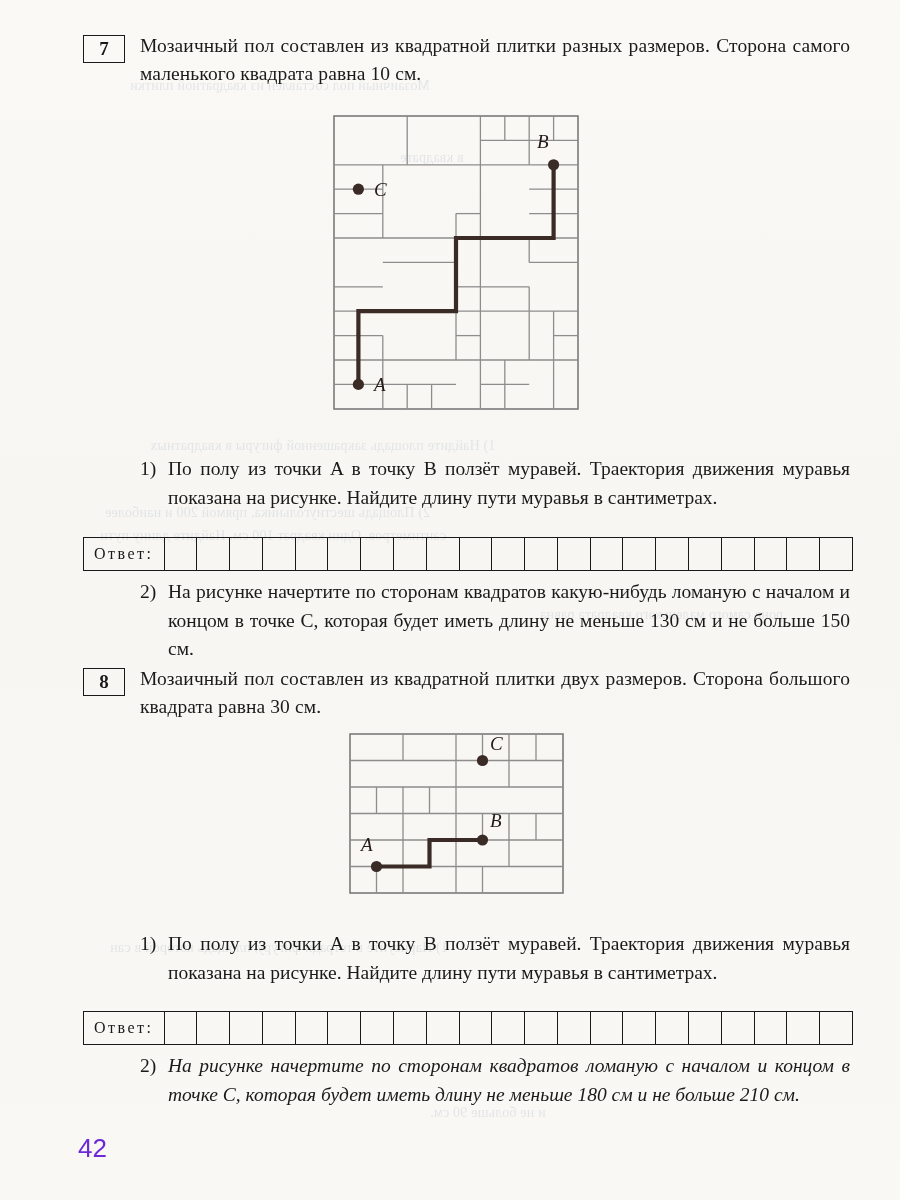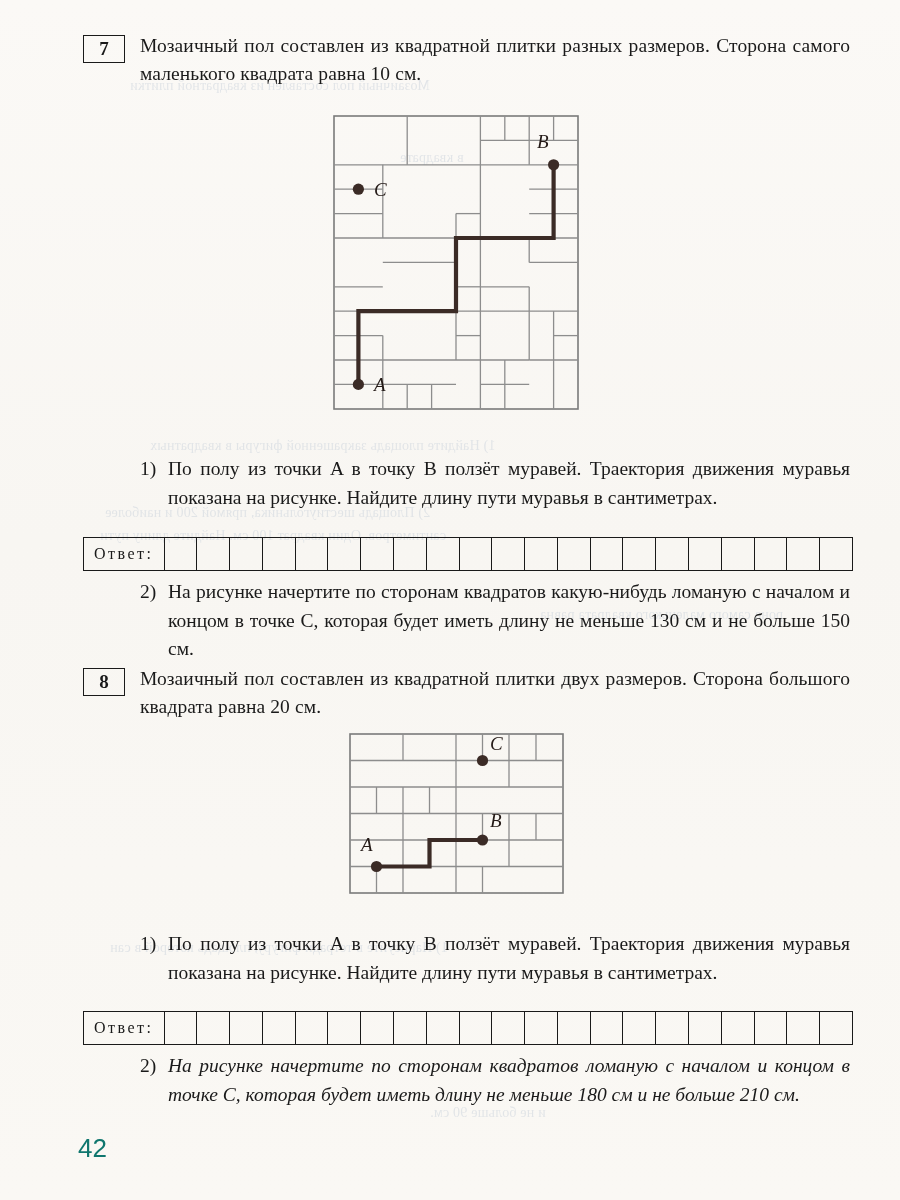--- a/index.html
+++ b/index.html
@@ -76,21 +76,21 @@
   }
   .cells .cell:last-child{border-right:none;}
 
   .figure{position:absolute;}
   .figure svg{display:block;}
 
   .pagenum{
     position:absolute;
     left:78px;bottom:36px;
     font-size:26px;
-    color:#0f766e;
+    color:#6d28d9;
     font-family:"Liberation Sans", sans-serif;
   }
 </style>
 </head>
 <body>
 
 <div class="page"></div>
 
 <div class="ghost" style="left:130px;top:78px;">Мозаичный пол составлен из квадратной плитки</div>
 <div class="ghost" style="left:400px;top:150px;">в квадрате</div>
@@ -219,21 +219,21 @@
   <div class="qitem" style="left:140px;top:578px;width:710px;">
     <span class="marker">2)</span>
     <span class="qtext" style="padding-left:28px;">На рисунке начертите по сторонам квадратов какую-нибудь ломаную с началом и концом в точке C, которая будет иметь длину не меньше 130 см и не больше 150 см.</span>
   </div>
 </div>
 
 <div class="task">
 
   <div class="tasknum" style="left:83px;top:668px;">8</div>
 
-  <div class="taskbody" style="left:140px;top:665px;width:710px;">Мозаичный пол составлен из квадратной плитки двух размеров. Сторона большого квадрата равна 20 см.</div>
+  <div class="taskbody" style="left:140px;top:665px;width:710px;">Мозаичный пол составлен из квадратной плитки двух размеров. Сторона большого квадрата равна 30 см.</div>
 
   <div class="figure" style="left:342px;top:726px;">
     <svg width="240" height="178" viewBox="0 0 240 178" xmlns="http://www.w3.org/2000/svg">
       <defs>
         <style>
           .g2  { stroke:#8d8d8d; stroke-width:1.3; fill:none; }
           .gb2 { stroke:#7a7a7a; stroke-width:1.6; fill:none; }
           .pth2{ stroke:#3b2b26; stroke-width:4.2; fill:none;
                  stroke-linecap:square; stroke-linejoin:miter; }
           .dot2{ fill:#3b2b26; }

